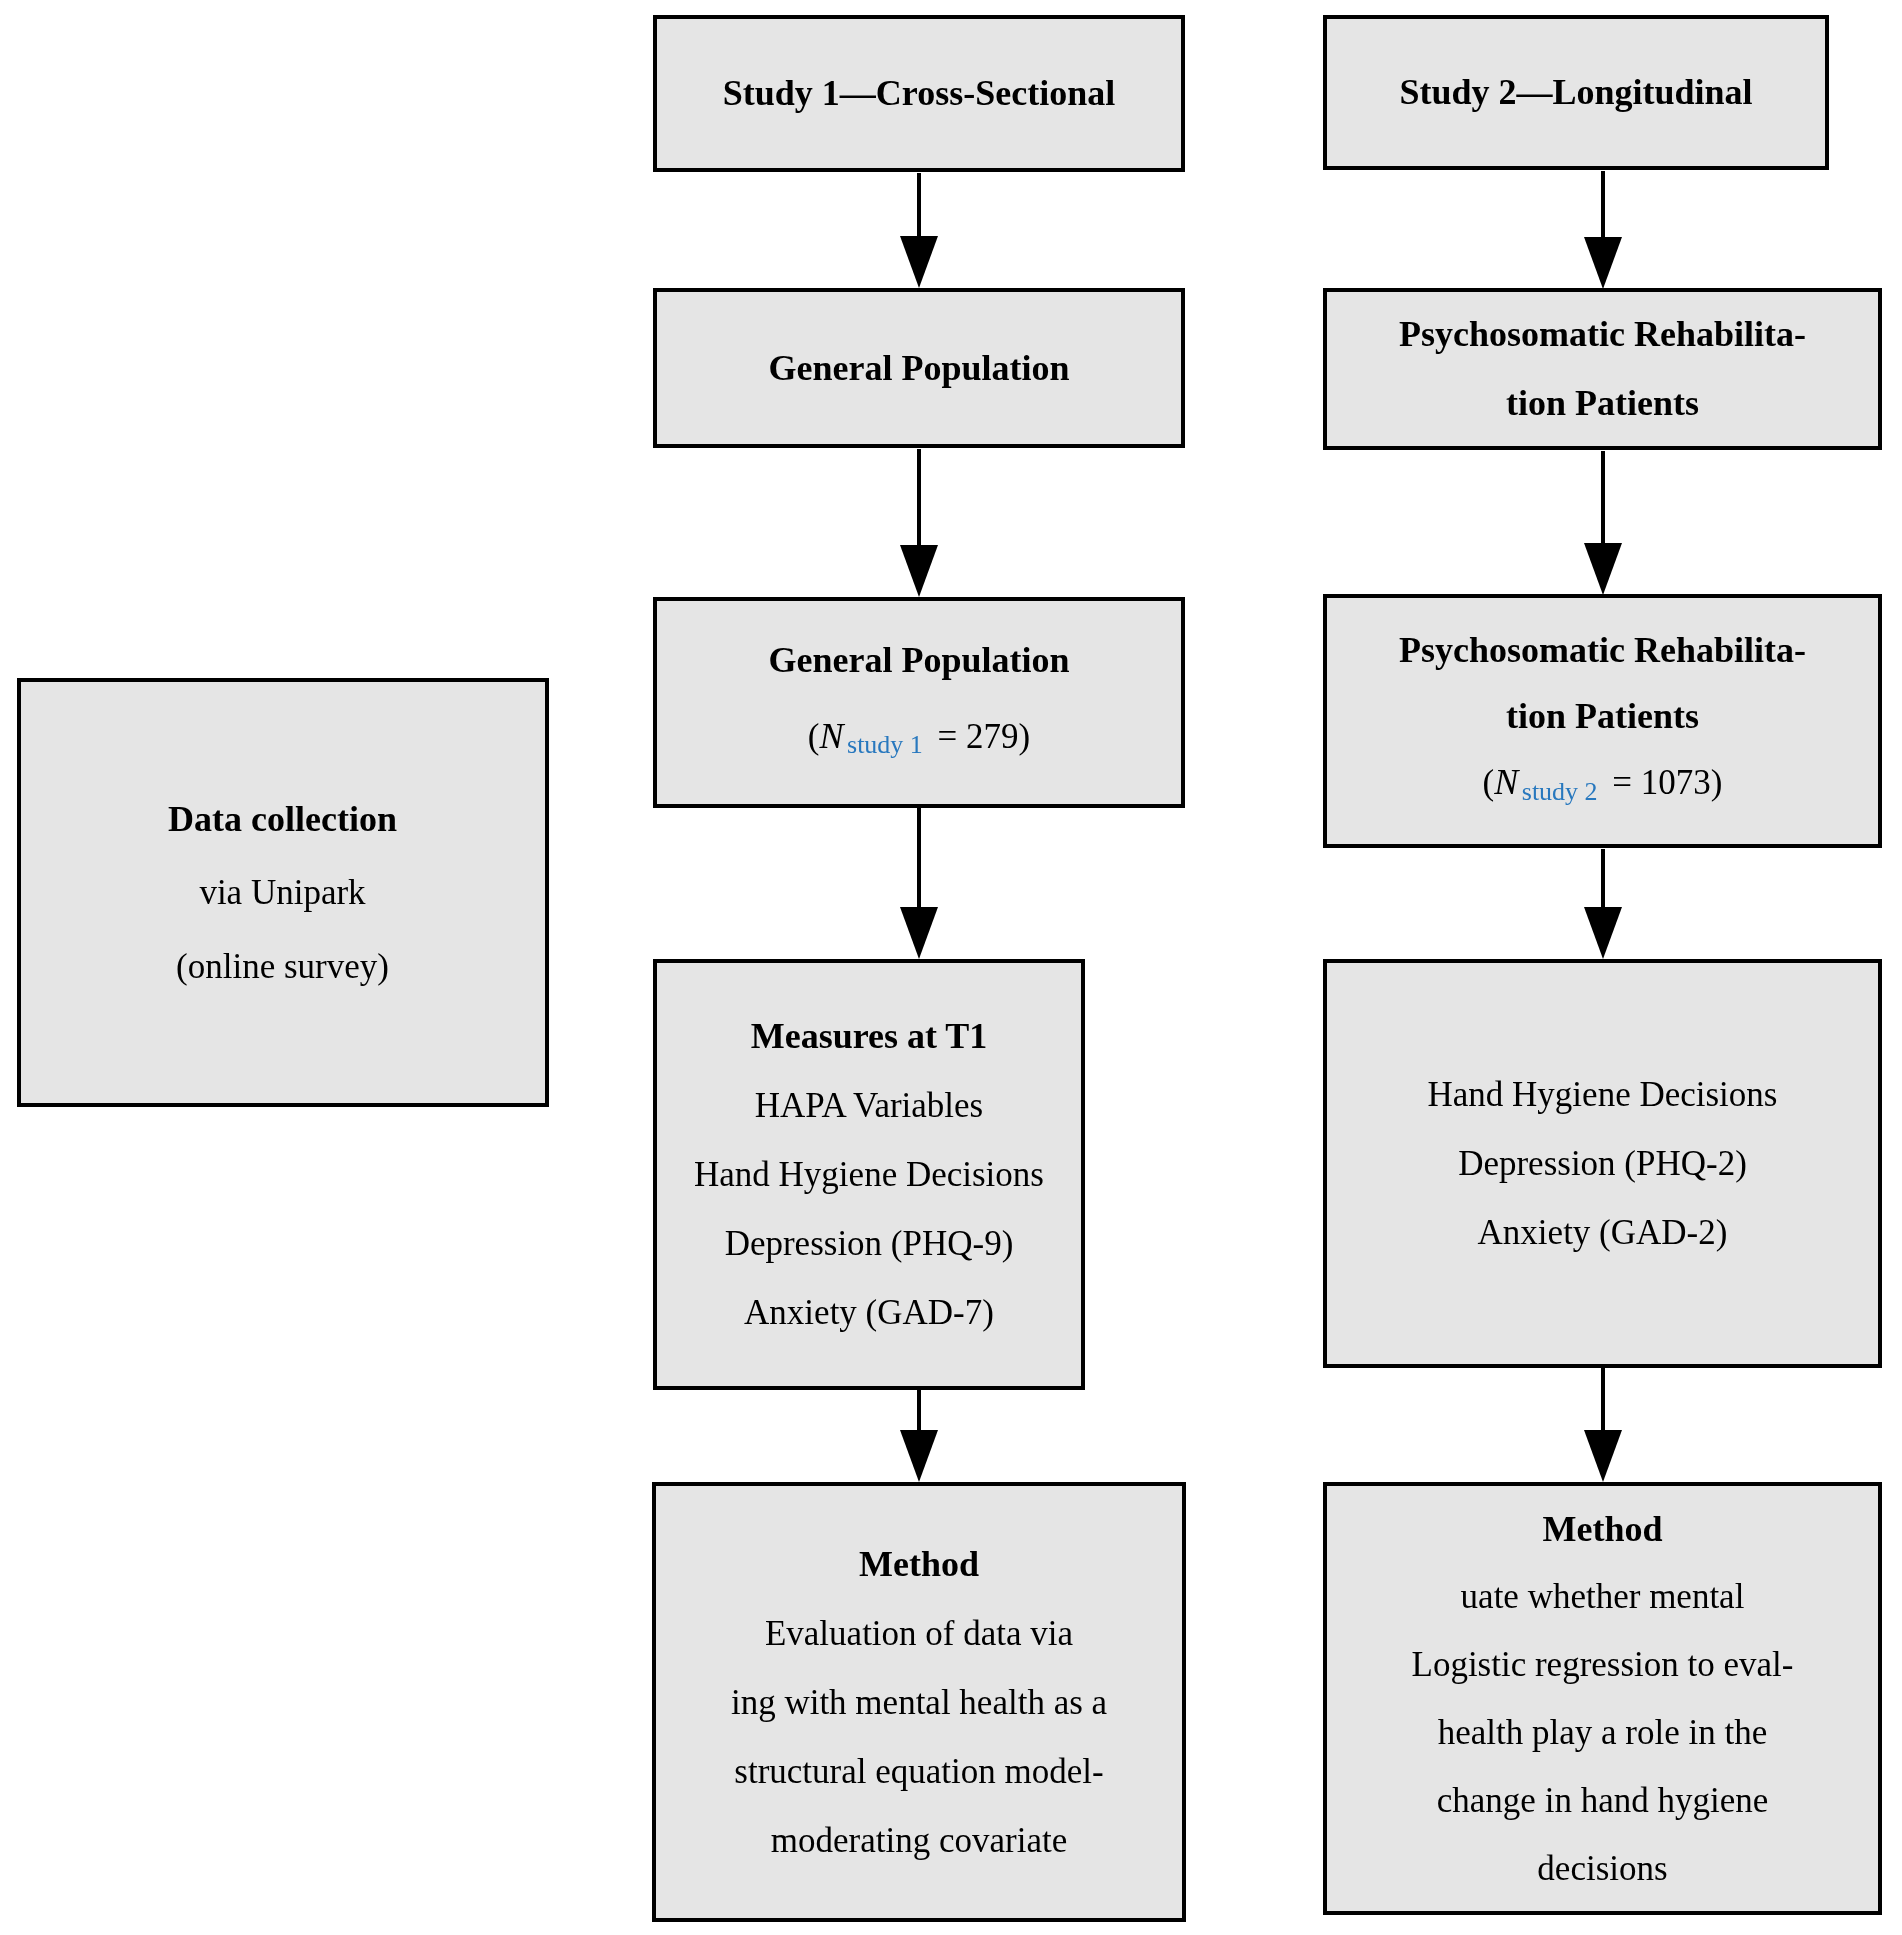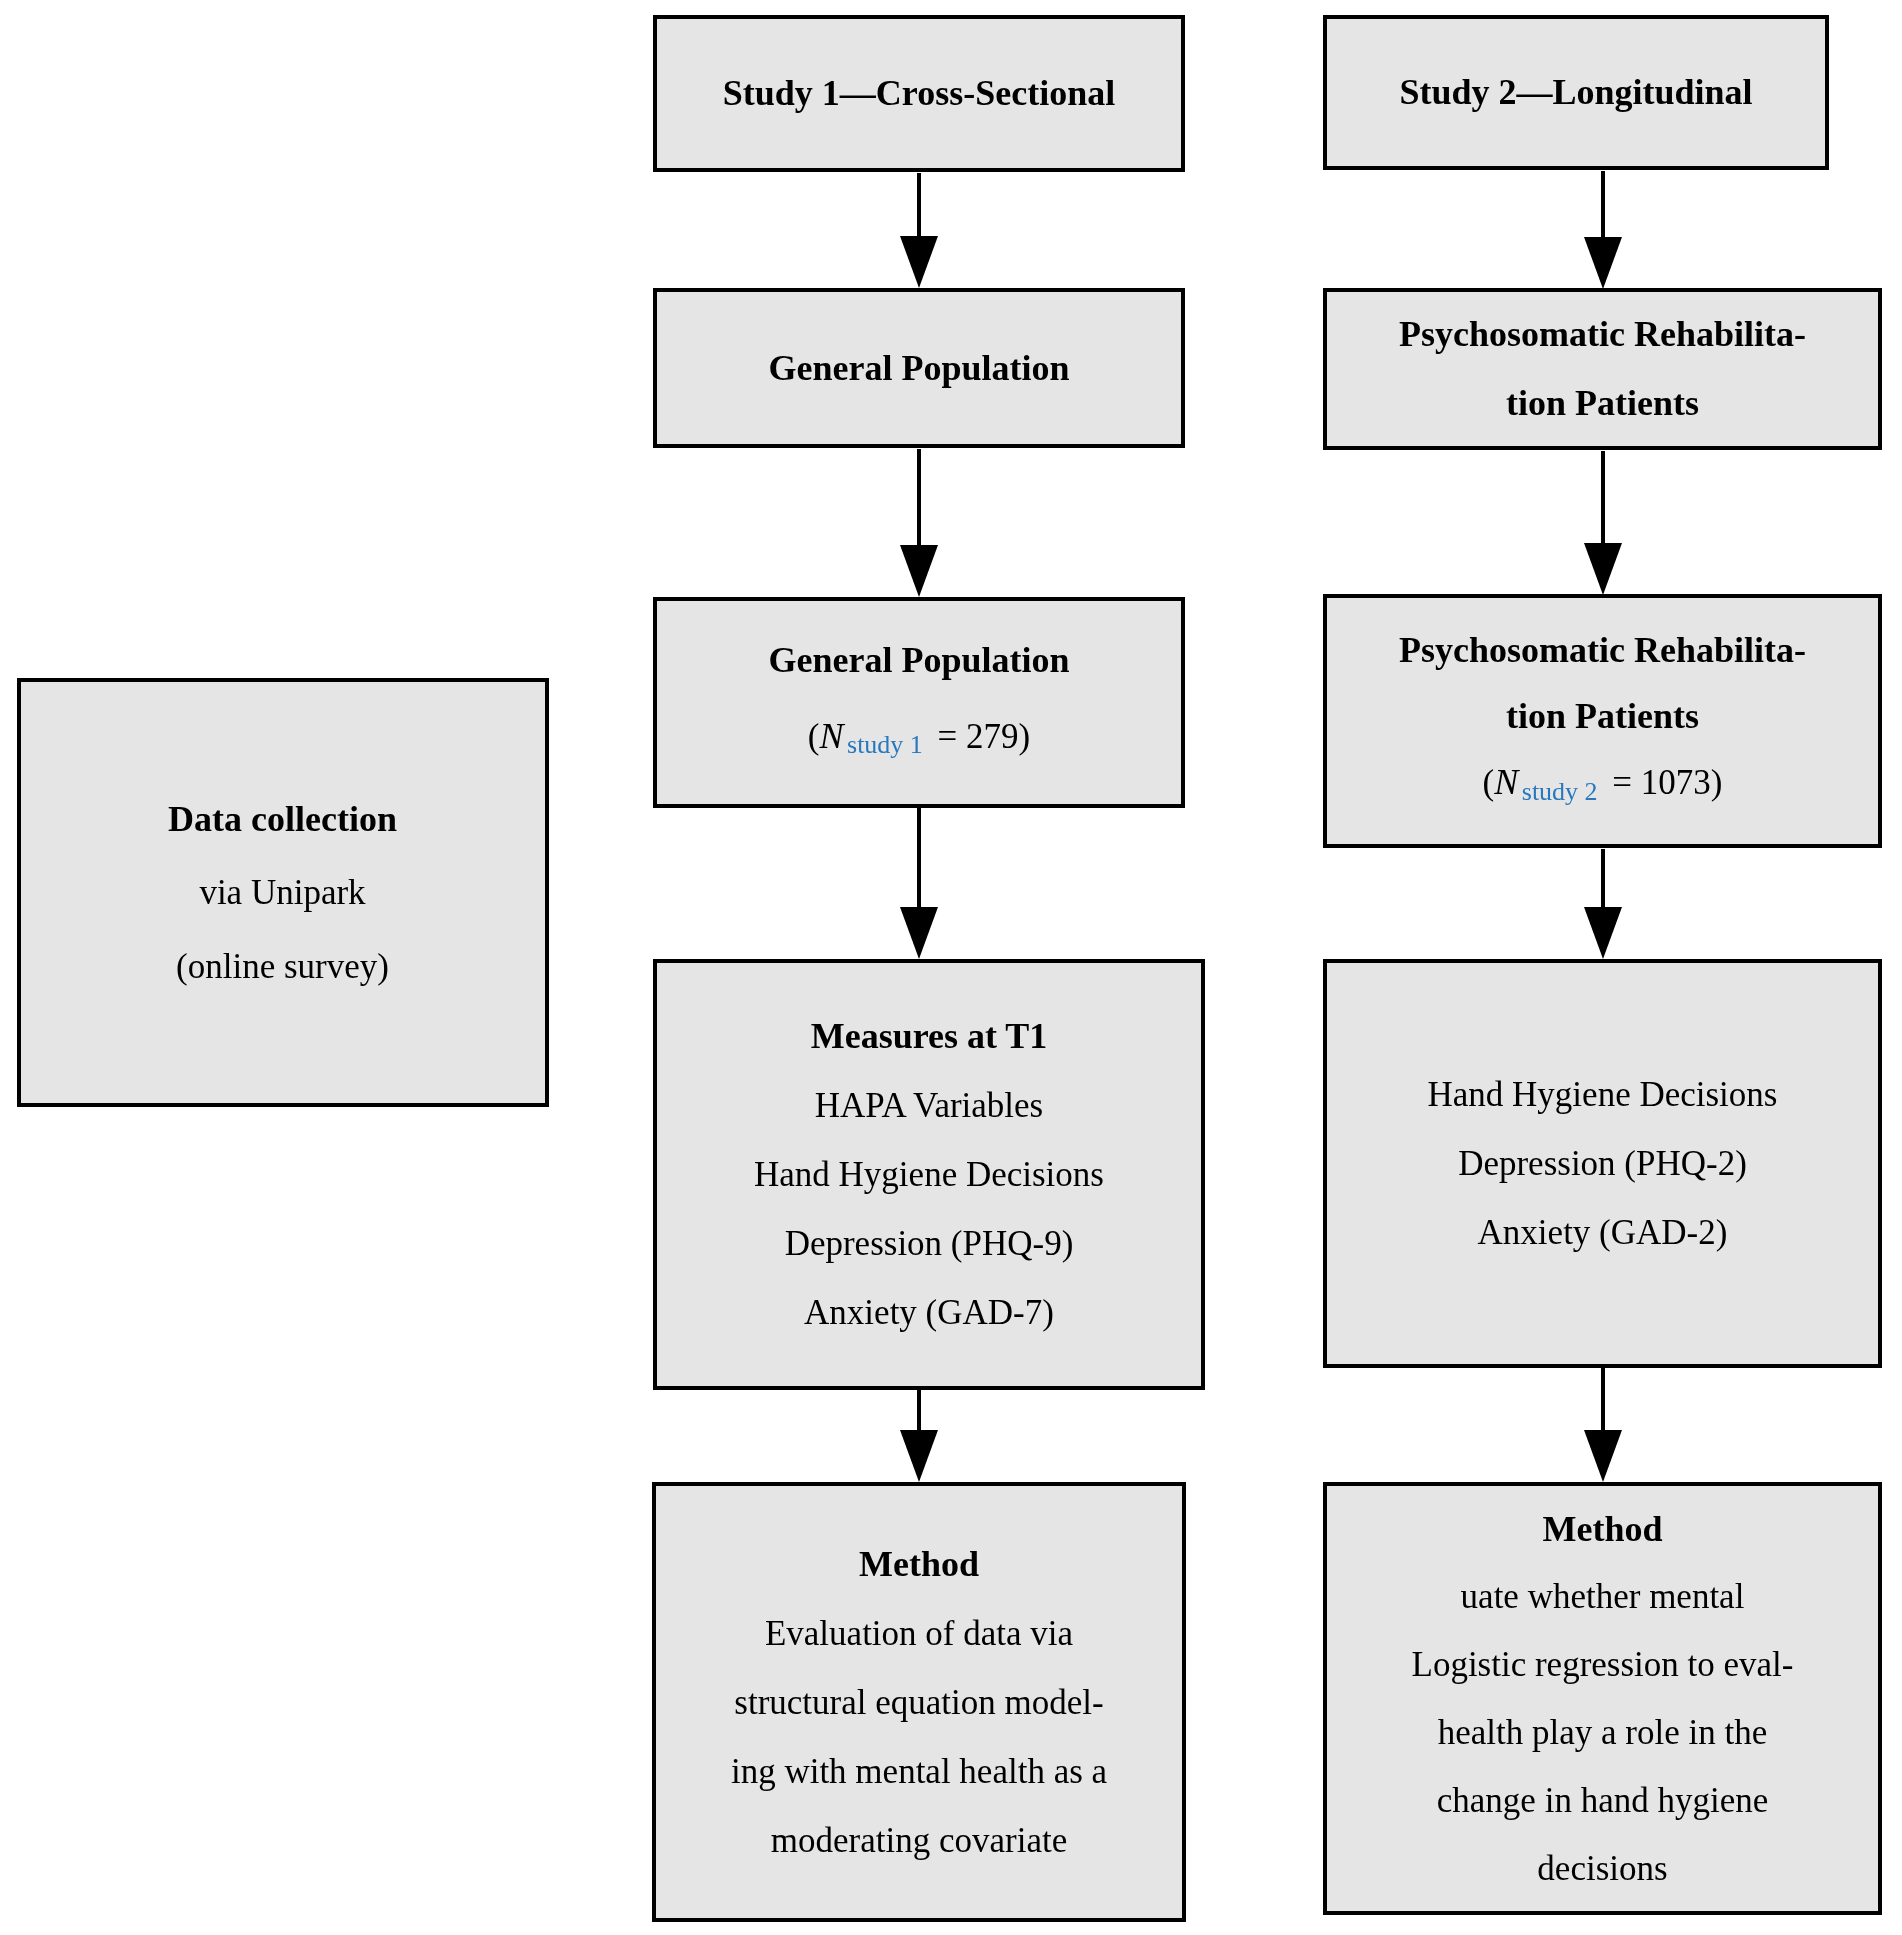--- a/index.html
+++ b/index.html
@@ -87,35 +87,35 @@
 
   <div class="box" style="left:653px; top:597px; width:532px; height:211px;">
     <div class="line-wide b">General Population</div>
     <div class="line-wide">
       <span>(</span><span class="nvar">N</span><span class="nsub" style="color:#2878BE;">study 1</span><span> = 279)</span>
     </div>
   </div>
 
   <div class="arrow" style="left:900px; top:808px; height:151px;"></div>
 
-  <div class="box" style="left:653px; top:959px; width:552px; height:431px;">
+  <div class="box" style="left:653px; top:959px; width:432px; height:431px;">
     <div class="line b">Measures at T1</div>
     <div class="line">HAPA Variables</div>
     <div class="line">Hand Hygiene Decisions</div>
     <div class="line">Depression (PHQ-9)</div>
     <div class="line">Anxiety (GAD-7)</div>
   </div>
 
   <div class="arrow" style="left:900px; top:1390px; height:92px;"></div>
 
   <div class="box" style="left:652px; top:1482px; width:534px; height:440px;">
     <div class="line b">Method</div>
     <div class="line">Evaluation of data via</div>
+    <div class="line">ing with mental health as a</div>
     <div class="line">structural equation model-</div>
-    <div class="line">ing with mental health as a</div>
     <div class="line">moderating covariate</div>
   </div>
 
   <div class="box" style="left:1323px; top:15.3px; width:506px; height:155px;">
     <div class="line b">Study 2—Longitudinal</div>
   </div>
 
   <div class="arrow" style="left:1584px; top:171px; height:118px;"></div>
 
   <div class="box" style="left:1323px; top:288px; width:559px; height:162px;">

